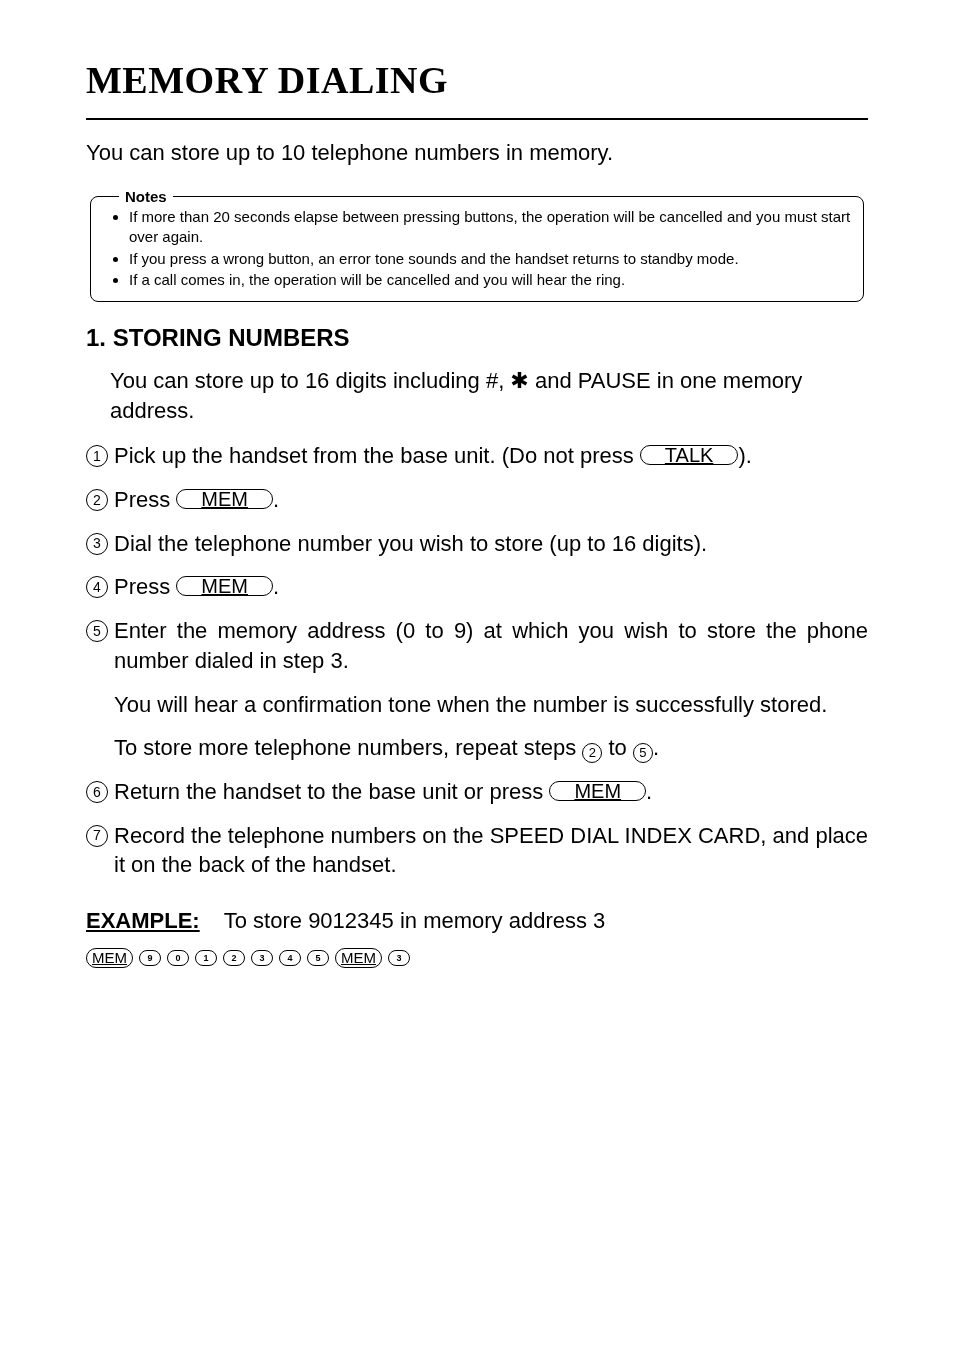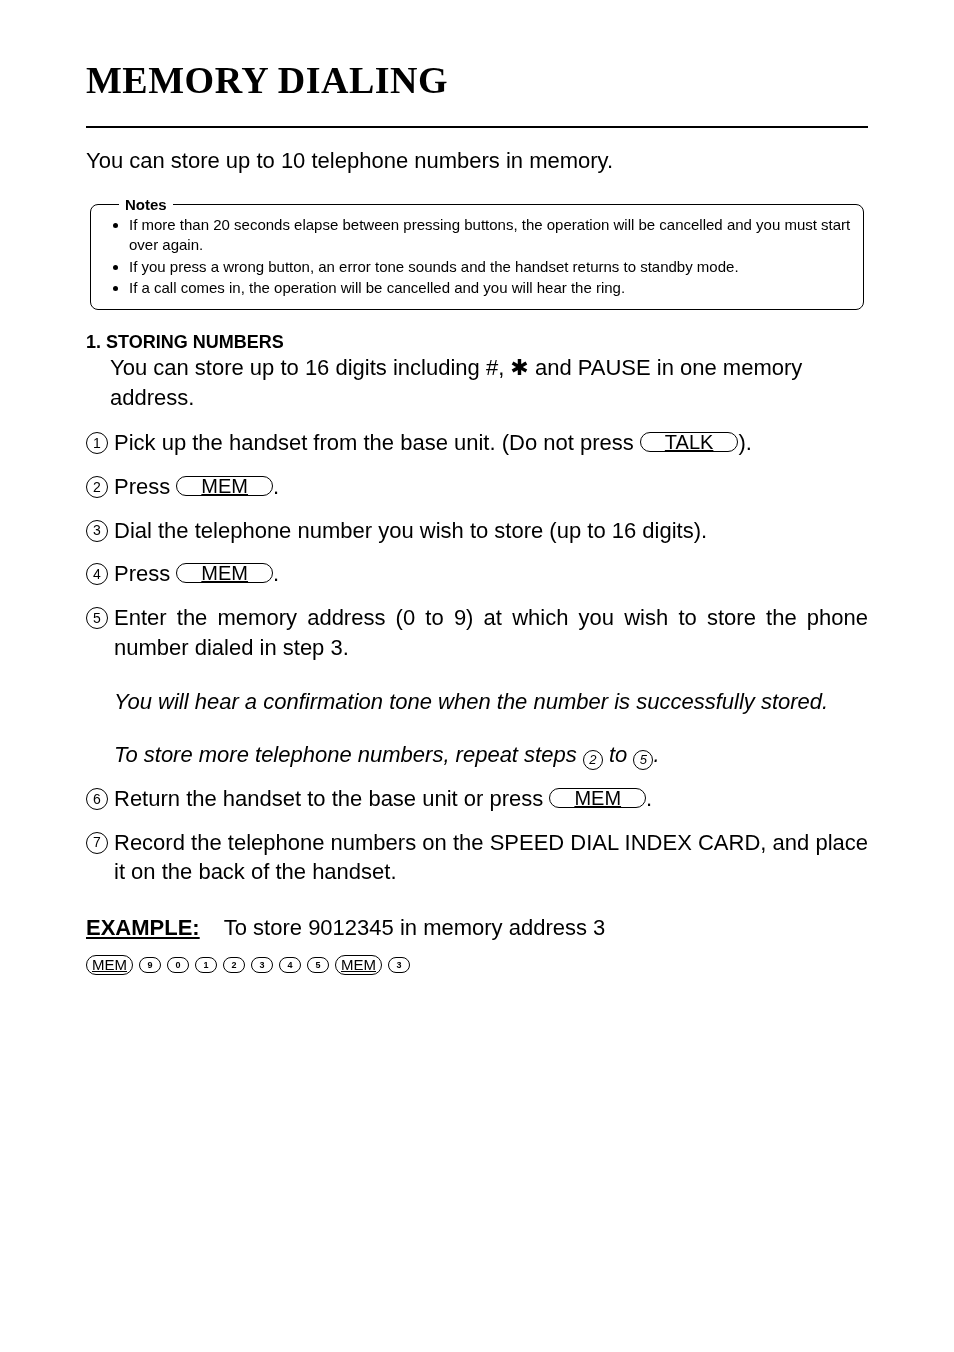--- a/index.html
+++ b/index.html
@@ -14,21 +14,21 @@
     padding: 58px 86px 0 86px;
     width: 100%;
     height: 100%;
     position: relative;
   }
   .title {
     font-family: "Times New Roman", Times, serif;
     font-weight: bold;
     font-size: 38px;
     letter-spacing: 0.5px;
-    padding-bottom: 24px;
+    padding-bottom: 16px;
     border-bottom: 2px solid #000;
     margin-bottom: 20px;
   }
   .intro {
     font-size: 22px;
     margin-bottom: 30px;
   }
   .notes-box {
     position: relative;
     border: 1px solid #000;
@@ -51,22 +51,23 @@
     margin-bottom: 2px;
   }
   .notes-list {
     list-style: disc;
     padding-left: 26px;
   }
   .notes-list li {
     margin-bottom: 1px;
   }
   .section-heading {
-    font-size: 18px;
-    font-weight: bold;
+    font-size: 24px;
+    font-weight: bold;
+    margin-bottom: 14px;
   }
   .section-intro {
     font-size: 22px;
     line-height: 1.35;
     margin-bottom: 16px;
     margin-left: 24px;
   }
   .step-list {
     list-style: none;
     padding: 0;
@@ -86,23 +87,22 @@
     width: 22px;
     height: 22px;
     border: 1.3px solid #000;
     border-radius: 50%;
     font-size: 14px;
     margin-right: 6px;
     margin-top: 4px;
   }
   .step .txt { flex: 1 1 auto; text-align: justify; }
   .step .sub {
-    margin-top: 24px;
+    margin-top: 14px;
     text-align: justify;
-    font-style: italic;
   }
   .key {
     display: inline-block;
     border: 1.3px solid #000;
     border-radius: 12px;
     padding: 0 24px;
     font-size: 20px;
     line-height: 18px;
     vertical-align: 1px;
     text-decoration: underline;

